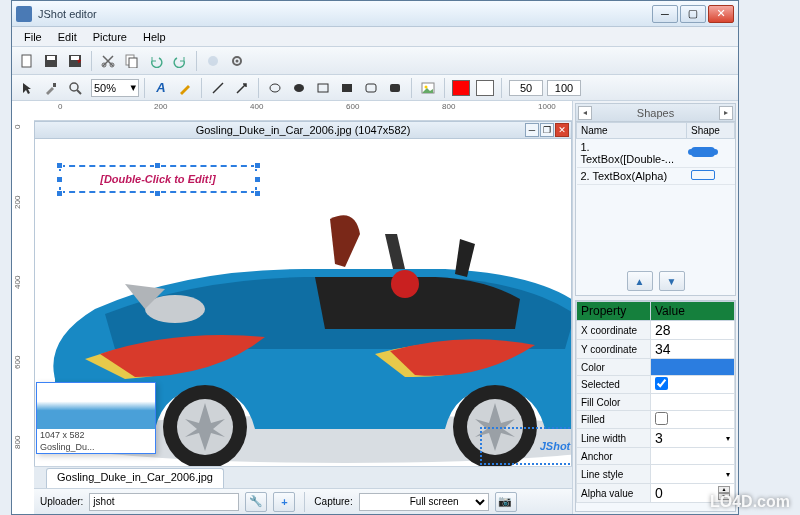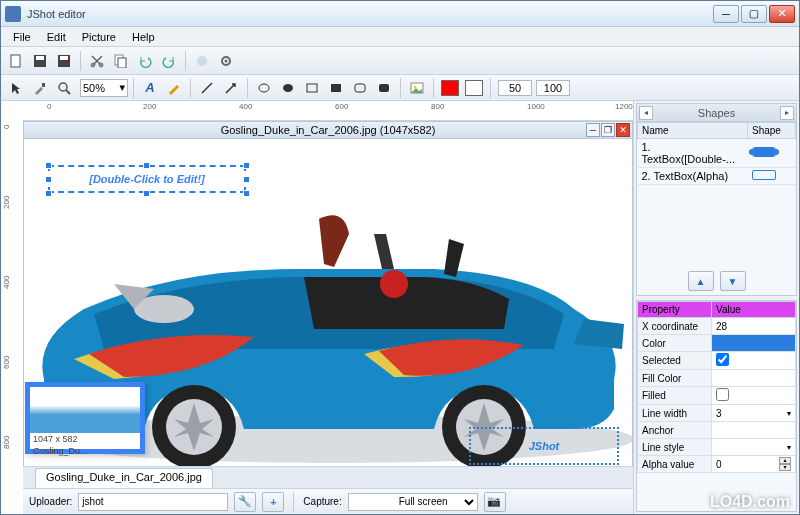--- a/index.html
+++ b/index.html
@@ -1,18 +1,18 @@
 <!DOCTYPE html>
 <html><head>
 <meta charset="utf-8">
 <style>
 * { margin: 0; padding: 0; box-sizing: border-box; font-family: Tahoma, Arial, sans-serif; font-size: 11px; }
 body { background: #e8eef5; width: 800px; height: 515px; overflow: hidden; position: relative; }
 
-.window { width: 800px; height: 515px; border: 1px solid #5b7a99; display: flex; flex-direction: column; background: #eef2f7; }
+.window { width: 728px; height: 515px; border: 1px solid #5b7a99; display: flex; flex-direction: column; background: #eef2f7; margin-left: 11px; }
 
 .titlebar { height: 26px; background: linear-gradient(#f5faff, #d8e6f3); display: flex; align-items: center; padding: 0 4px; border-bottom: 1px solid #b8c8d8; }
 .titlebar .icon { width: 16px; height: 16px; margin-right: 6px; background: #4a7ab5; border-radius: 2px; }
 .titlebar .title { flex: 1; color: #2c3e50; }
 .winbtn { width: 26px; height: 18px; margin-left: 2px; border: 1px solid #8ba4bd; background: linear-gradient(#f2f8ff,#d4e2f0); border-radius: 2px; display: flex; align-items: center; justify-content: center; cursor: pointer; }
 .winbtn.close { background: linear-gradient(#f5a8a0,#d84530); border-color: #a83420; color: #fff; }
 
 .menubar { height: 20px; background: #eef2f7; display: flex; align-items: center; padding: 0 4px; border-bottom: 1px solid #c8d4e0; }
 .menubar span { padding: 2px 8px; cursor: pointer; }
 
@@ -36,27 +36,27 @@
 .hruler .ticklbl { position: absolute; font-size: 8px; top: 1px; color: #666; }
 
 .canvas-wrap { flex: 1; background: #e8ecf0; overflow: auto; position: relative; }
 .caption { height: 18px; background: linear-gradient(#e8f0f8,#d4e0ec); border: 1px solid #b8c8d8; display: flex; align-items: center; justify-content: center; font-size: 10px; position: relative; }
 .caption .docbtns { position: absolute; right: 2px; display: flex; gap: 1px; }
 .caption .dbtn { width: 14px; height: 14px; border: 1px solid #8ba4bd; background: #f0f6fc; font-size: 9px; display: flex; align-items: center; justify-content: center; cursor: pointer; }
 .caption .dbtn.cls { background: #d84530; color: #fff; border-color: #a83420; }
 
 .canvas { background: #fff; border: 1px solid #b8c8d8; border-top: none; height: 345px; position: relative; overflow: hidden; }
 
-.textbox1 { position: absolute; left: 24px; top: 26px; width: 198px; height: 28px; border: 2px dashed #2b7de0; display: flex; align-items: center; justify-content: center; color: #3b82f6; font-weight: bold; font-size: 14px; font-style: italic; }
+.textbox1 { position: absolute; left: 24px; top: 26px; width: 198px; height: 28px; border: 2px dashed #2b7de0; display: flex; align-items: center; justify-content: center; color: #be185d; font-weight: bold; font-size: 14px; font-style: italic; }
 .handle { position: absolute; width: 7px; height: 7px; background: #2b7de0; border: 1px solid #fff; }
 .textbox2 { position: absolute; left: 445px; top: 288px; width: 150px; height: 38px; border: 2px dotted #2b7de0; display: flex; align-items: center; justify-content: center; color: #2b7de0; font-weight: bold; font-size: 16px; font-style: italic; }
 
 .car-svg { position: absolute; left: -10px; top: 40px; }
 
-.thumb-panel { position: absolute; left: 2px; bottom: 60px; width: 120px; height: 72px; background: #fff; border: 5px solid #3b82f6; box-shadow: 2px 2px 6px rgba(0,0,0,0.2); }
+.thumb-panel { position: absolute; left: 2px; bottom: 60px; width: 120px; height: 72px; background: #fff; border: 1px solid #3b82f6; box-shadow: 2px 2px 6px rgba(0,0,0,0.2); }
 .thumb-panel .timg { width: 100%; height: 46px; background: linear-gradient(#fff 40%, #4aa0d8 60%); }
 .thumb-panel .tinfo { padding: 1px 3px; font-size: 9px; color: #444; }
 
 .tabbar { height: 22px; background: #e4ebf2; border-top: 1px solid #c8d4e0; display: flex; align-items: flex-end; padding: 0 12px; }
 .tab { height: 20px; padding: 2px 10px; background: #fff; border: 1px solid #b8c8d8; border-bottom: none; border-radius: 3px 3px 0 0; font-size: 10px; }
 
 .bottombar { height: 26px; background: linear-gradient(#f6f9fc,#e4ebf2); border-top: 1px solid #c8d4e0; display: flex; align-items: center; padding: 0 6px; gap: 6px; }
 .bottombar label { font-size: 10px; }
 .bottombar input[type="text"] { height: 18px; border: 1px solid #b0b8c0; background: #fff; padding: 0 3px; font-size: 10px; }
 .bottombar select { height: 18px; border: 1px solid #b0b8c0; background: #fff; font-size: 10px; padding-left: 46px; }
@@ -75,24 +75,24 @@
 .shape-icon { display: inline-block; width: 24px; height: 10px; }
 .shape-sel { background: #2b7de0; border-radius: 4px; position: relative; }
 .shape-sel::before, .shape-sel::after { content:''; position:absolute; width:6px; height:6px; background:#2b7de0; border-radius:50%; top:2px; }
 .shape-sel::before { left:-3px; } .shape-sel::after { right:-3px; }
 .shape-unsel { border: 1px solid #2b7de0; border-radius: 2px; }
 
 .panel-btns { display: flex; justify-content: center; gap: 6px; padding: 6px 0 4px; }
 .upbtn { width: 26px; height: 20px; border: 1px solid #a8b8c8; background: linear-gradient(#f8fbfe,#e0e8f0); border-radius: 2px; display: flex; align-items: center; justify-content: center; cursor: pointer; color: #2b6db0; font-size: 10px; }
 
 .props-tbl { width: 100%; border-collapse: collapse; }
-.props-tbl th { background: #d946ef; border: 1px solid #c8d4e0; font-weight: normal; padding: 2px 4px; font-size: 10px; text-align: left; }
+.props-tbl th { background: #15803d; border: 1px solid #c8d4e0; font-weight: normal; padding: 2px 4px; font-size: 12px; text-align: left; }
 .props-tbl td { border: 1px solid #d8dfe6; padding: 1px 4px; font-size: 10px; height: 17px; background: #fff; }
 .props-tbl td:first-child { background: #f0f4f8; }
-.props-tbl input[type="text"] { width: 100%; border: none; font-size: 10px; background: transparent; }
+.props-tbl input[type="text"] { width: 100%; border: none; font-size: 14px; background: transparent; }
 .props-tbl input[type="checkbox"] { margin: 0; }
 .props-tbl .colorcell { background: #2b7de0 !important; }
 .spin { display: flex; align-items: center; }
 .spin input { flex: 1; }
 .spin .sbtns { display: flex; flex-direction: column; }
 .spin .sbtns span { width: 12px; height: 7px; border: 1px solid #999; background: #eee; font-size: 6px; line-height: 5px; text-align: center; cursor: pointer; }
 
 .watermark { position: absolute; right: 10px; bottom: 4px; color: rgba(255,255,255,0.9); font-size: 16px; font-weight: bold; text-shadow: 0 0 4px rgba(0,0,0,0.5); }
 
 svg.icon { width: 14px; height: 14px; }
@@ -413,20 +413,24 @@
           <tbody>
               <tr>
                 <th style="width:74px">Property</th>
                 <th>Value</th>
               </tr>
           <tr>
                 <td>X coordinate</td>
                 <td><input type="text" value="28" style=""></td>
               </tr>
           <tr>
+                <td>Y coordinate</td>
+                <td><input type="text" value="34" style=""></td>
+              </tr>
+          <tr>
                 <td>Color</td>
                 <td class="colorcell"></td>
               </tr>
           <tr>
                 <td>Selected</td>
                 <td><input type="checkbox" checked="" style=""></td>
               </tr>
           <tr>
                 <td>Fill Color</td>
                 <td></td>

